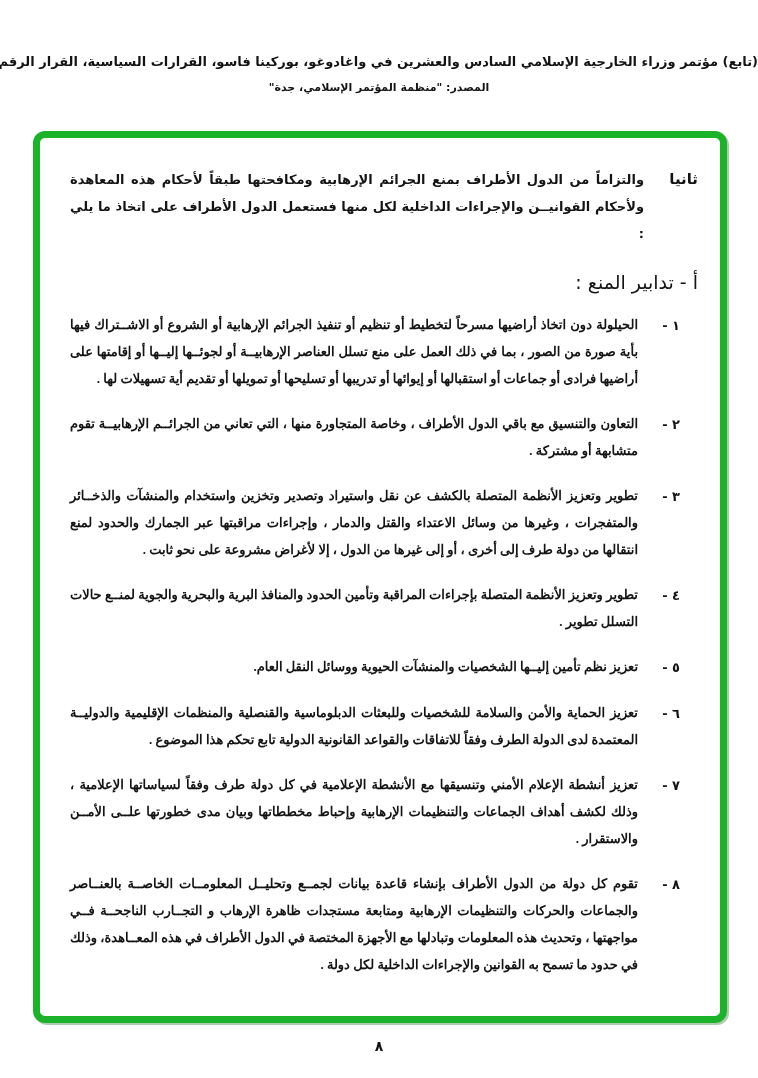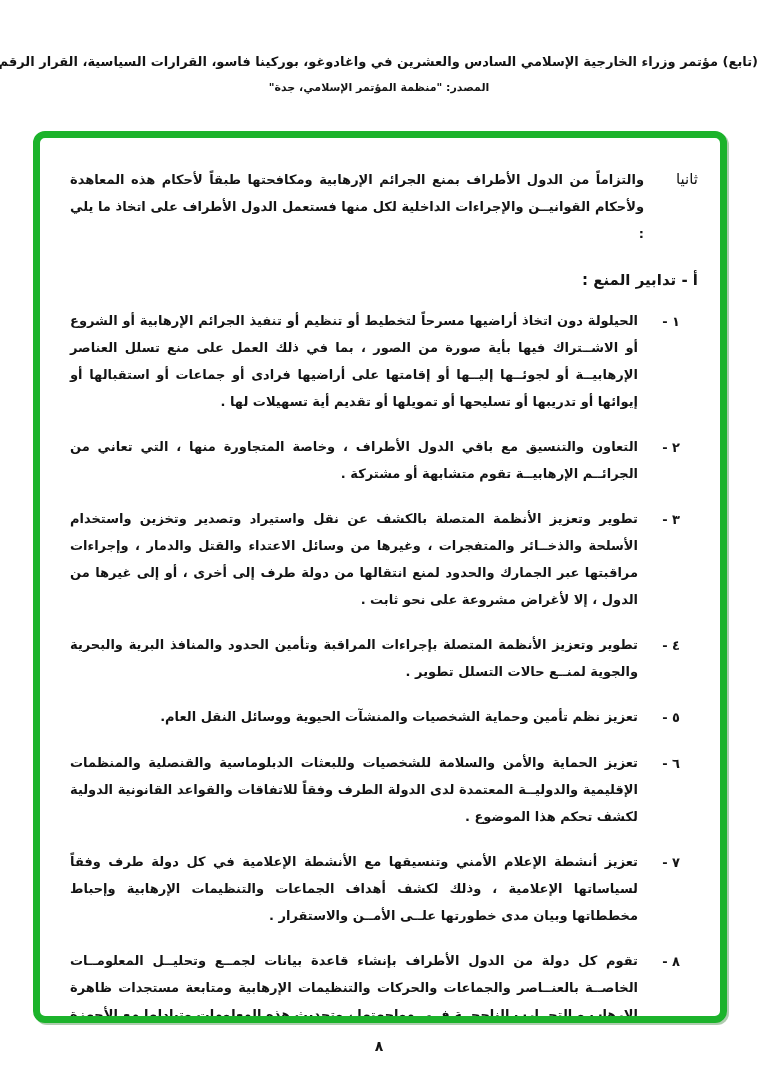--- a/index.html
+++ b/index.html
@@ -42,36 +42,36 @@
     overflow: hidden;
     background: #ffffff;
   }
   .intro {
     display: flex;
     gap: 10px;
     margin: 6px 2px 0 0;
   }
   .intro-label {
     flex: 0 0 44px;
-    font-weight: 400;
+    font-weight: 700;
     font-size: 15px;
     line-height: 27px;
   }
   .intro-text {
     flex: 1;
     margin: 0;
     font-weight: 700;
     font-size: 13px;
     line-height: 27px;
     text-align: justify;
   }
   .section-heading {
     margin: 24px 2px 0 0;
-    font-weight: 700;
-    font-size: 15px;
+    font-weight: 400;
+    font-size: 19px;
     text-align: right;
   }
   .item {
     display: flex;
     gap: 10px;
     margin-top: 18px;
   }
   .item .num {
     flex: 0 0 52px;
     box-sizing: border-box;
@@ -82,20 +82,21 @@
     line-height: 27px;
     white-space: nowrap;
   }
   .item .itext {
     flex: 1;
     margin: 0;
     font-weight: 700;
     font-size: 13px;
     line-height: 27px;
     text-align: justify;
+    font-family: Liberation Serif, serif;
   }
   .page-number {
     position: absolute;
     top: 1038px;
     left: 0;
     right: 0;
     text-align: center;
     font-weight: 700;
     font-size: 14px;
   }
@@ -124,36 +125,36 @@
       <p class="itext">الحيلولة دون اتخاذ أراضيها مسرحاً لتخطيط أو تنظيم أو تنفيذ الجرائم الإرهابية أو الشروع أو الاشــتراك فيها بأية صورة من الصور ، بما في ذلك العمل على منع تسلل العناصر الإرهابيــة أو لجوئــها إليــها أو إقامتها على أراضيها فرادى أو جماعات أو استقبالها أو إيوائها أو تدريبها أو تسليحها أو تمويلها أو تقديم أية تسهيلات لها .</p>
     </div>
 
     <div class="item">
       <span class="num">٢ -</span>
       <p class="itext">التعاون والتنسيق مع باقي الدول الأطراف ، وخاصة المتجاورة منها ، التي تعاني من الجرائــم الإرهابيــة تقوم متشابهة أو مشتركة .</p>
     </div>
 
     <div class="item">
       <span class="num">٣ -</span>
-      <p class="itext">تطوير وتعزيز الأنظمة المتصلة بالكشف عن نقل واستيراد وتصدير وتخزين واستخدام الأسلحة والذخــائر والمتفجرات ، وغيرها من وسائل الاعتداء والقتل والدمار ، وإجراءات مراقبتها عبر الجمارك والحدود لمنع انتقالها من دولة طرف إلى أخرى ، أو إلى غيرها من الدول ، إلا لأغراض مشروعة على نحو ثابت .</p>
+      <p class="itext">تطوير وتعزيز الأنظمة المتصلة بالكشف عن نقل واستيراد وتصدير وتخزين واستخدام والمنشآت والذخــائر والمتفجرات ، وغيرها من وسائل الاعتداء والقتل والدمار ، وإجراءات مراقبتها عبر الجمارك والحدود لمنع انتقالها من دولة طرف إلى أخرى ، أو إلى غيرها من الدول ، إلا لأغراض مشروعة على نحو ثابت .</p>
     </div>
 
     <div class="item">
       <span class="num">٤ -</span>
       <p class="itext">تطوير وتعزيز الأنظمة المتصلة بإجراءات المراقبة وتأمين الحدود والمنافذ البرية والبحرية والجوية لمنــع حالات التسلل تطوير .</p>
     </div>
 
     <div class="item">
       <span class="num">٥ -</span>
-      <p class="itext">تعزيز نظم تأمين وحماية الشخصيات والمنشآت الحيوية ووسائل النقل العام.</p>
+      <p class="itext">تعزيز نظم تأمين إليــها الشخصيات والمنشآت الحيوية ووسائل النقل العام.</p>
     </div>
 
     <div class="item">
       <span class="num">٦ -</span>
-      <p class="itext">تعزيز الحماية والأمن والسلامة للشخصيات وللبعثات الدبلوماسية والقنصلية والمنظمات الإقليمية والدوليــة المعتمدة لدى الدولة الطرف وفقاً للاتفاقات والقواعد القانونية الدولية لكشف تحكم هذا الموضوع .</p>
+      <p class="itext">تعزيز الحماية والأمن والسلامة للشخصيات وللبعثات الدبلوماسية والقنصلية والمنظمات الإقليمية والدوليــة المعتمدة لدى الدولة الطرف وفقاً للاتفاقات والقواعد القانونية الدولية تابع تحكم هذا الموضوع .</p>
     </div>
 
     <div class="item">
       <span class="num">٧ -</span>
       <p class="itext">تعزيز أنشطة الإعلام الأمني وتنسيقها مع الأنشطة الإعلامية في كل دولة طرف وفقاً لسياساتها الإعلامية ، وذلك لكشف أهداف الجماعات والتنظيمات الإرهابية وإحباط مخططاتها وبيان مدى خطورتها علــى الأمــن والاستقرار .</p>
     </div>
 
     <div class="item">
       <span class="num">٨ -</span>
       <p class="itext">تقوم كل دولة من الدول الأطراف بإنشاء قاعدة بيانات لجمــع وتحليــل المعلومــات الخاصــة بالعنــاصر والجماعات والحركات والتنظيمات الإرهابية ومتابعة مستجدات ظاهرة الإرهاب و التجــارب الناجحــة فــي مواجهتها ، وتحديث هذه المعلومات وتبادلها مع الأجهزة المختصة في الدول الأطراف في هذه المعــاهدة، وذلك في حدود ما تسمح به القوانين والإجراءات الداخلية لكل دولة .</p>

